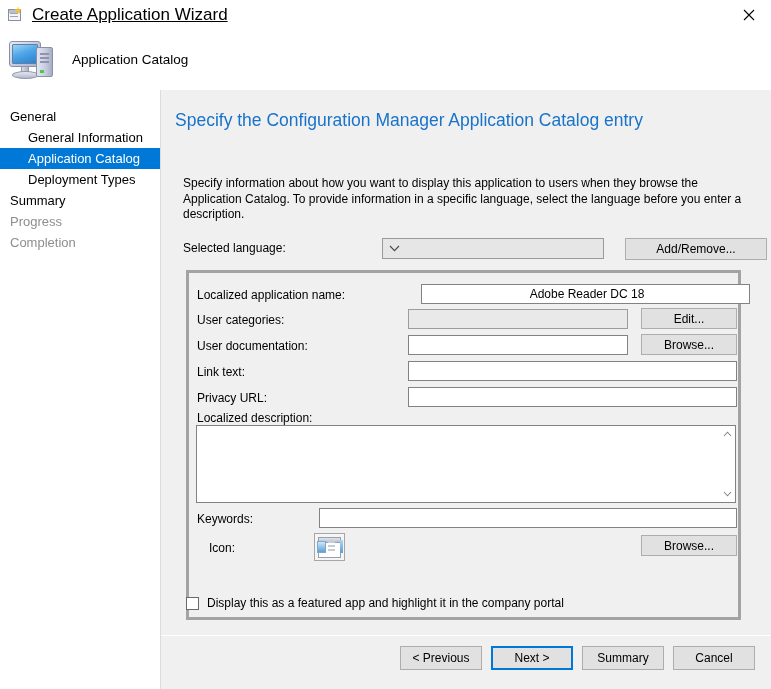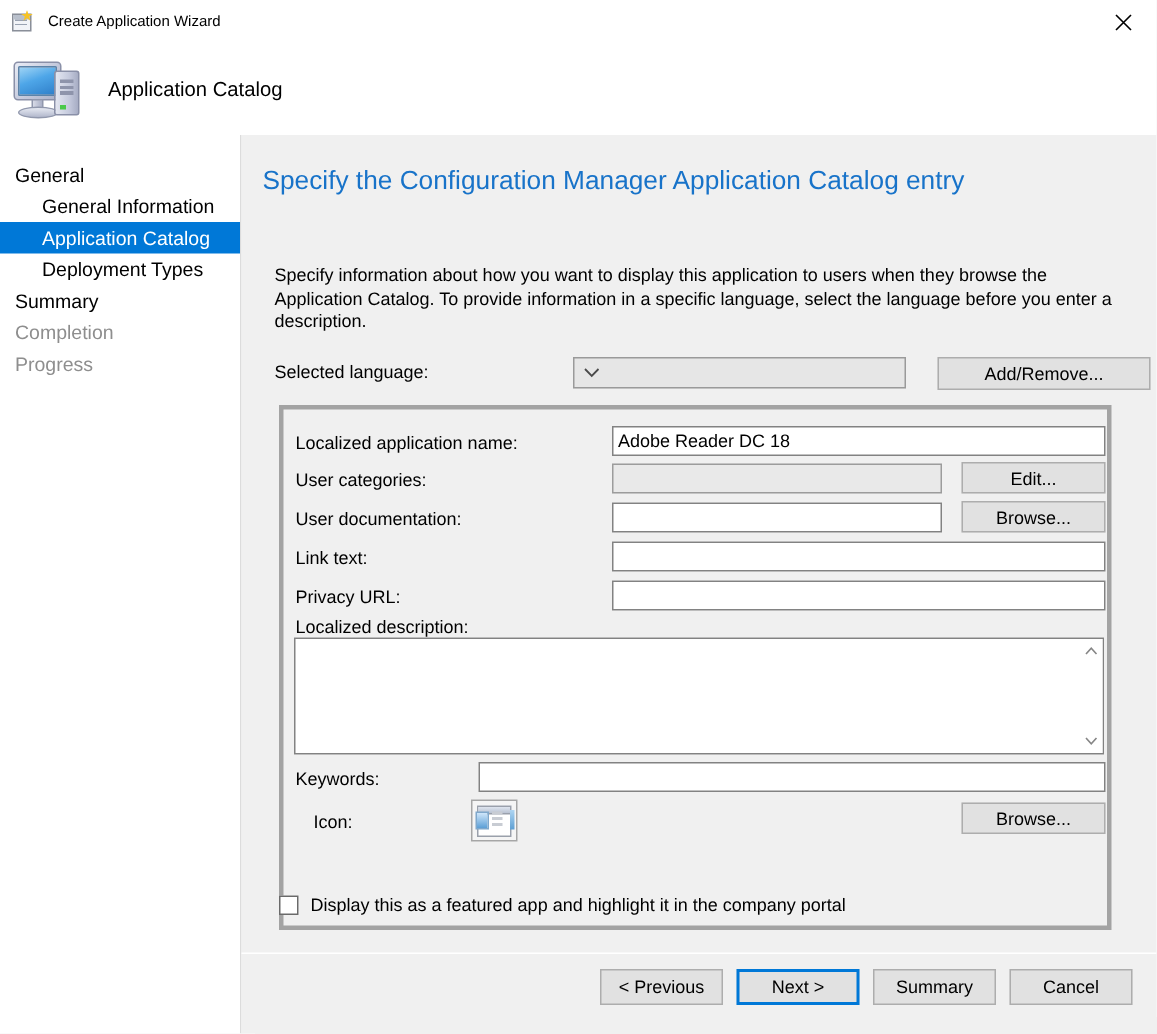--- a/index.html
+++ b/index.html
@@ -59,23 +59,24 @@
   }
   .tb-star {
     position: absolute;
     left: 7px; top: 0px;
     width: 8px; height: 8px;
     background: #f7c325;
     clip-path: polygon(50% 0%, 61% 35%, 98% 35%, 68% 57%, 79% 91%, 50% 70%, 21% 91%, 32% 57%, 2% 35%, 39% 35%);
   }
   .titlebar-text {
     margin-left: 9px;
-    font-size: 10px;
-    color: #000000;
-    white-space: nowrap;
+    font-size: 17px;
+    color: #000000;
+    white-space: nowrap;
+    text-decoration: underline;
   }
   .titlebar-close {
     position: absolute;
     right: 0; top: 0;
     width: 45px; height: 29px;
     display: flex;
     align-items: center;
     justify-content: center;
     cursor: default;
   }
@@ -513,24 +514,24 @@
       <div class="nav-item sub selected">
         <span>Application Catalog</span>
       </div>
       <div class="nav-item sub">
         <span>Deployment Types</span>
       </div>
       <div class="nav-item">
         <span>Summary</span>
       </div>
       <div class="nav-item disabled">
+        <span>Progress</span>
+      </div>
+      <div class="nav-item disabled">
         <span>Completion</span>
-      </div>
-      <div class="nav-item disabled">
-        <span>Progress</span>
       </div>
     </div>
   </div>
   <div class="nav-sep"></div>
 
   <div class="content">
 
     <div class="page-title">Specify the Configuration Manager Application Catalog entry</div>
     <div class="page-desc">Specify information about how you want to display this application to users when they browse the Application Catalog. To provide information in a specific language, select the language before you enter a description.</div>
 
@@ -542,21 +543,21 @@
             <path d="M1 1 L5.5 5.6 L10 1" stroke="#4a4a4a" stroke-width="1.2" fill="none"></path>
           </svg>
         </div>
       </div>
       <button class="btn btn-addremove">Add/Remove...</button>
     </div>
 
     <div class="groupbox">
 
       <div class="field-label" style="left:8px; top:15px;">Localized application name:</div>
-      <input class="textbox" style="left: 219px; top: 11px; width: 329px; height: 20px;" type="text" value="Adobe Reader DC 18">
+      <input class="textbox" style="left: 232px; top: 11px; width: 329px; height: 20px; text-align: center;" type="text" value="Adobe Reader DC 18">
 
       <div class="field-label" style="left:8px; top:40px;">User categories:</div>
       <input class="textbox disabled" style="left: 219px; top: 36px; width: 220px; height: 20px;" type="text" readonly="" value="">
       <button class="btn btn-edit">Edit...</button>
 
       <div class="field-label" style="left:8px; top:66px;">User documentation:</div>
       <input class="textbox" style="left: 219px; top: 62px; width: 220px; height: 20px;" type="text" value="">
       <button class="btn btn-browse-doc">Browse...</button>
 
       <div class="field-label" style="left:8px; top:92px;">Link text:</div>

